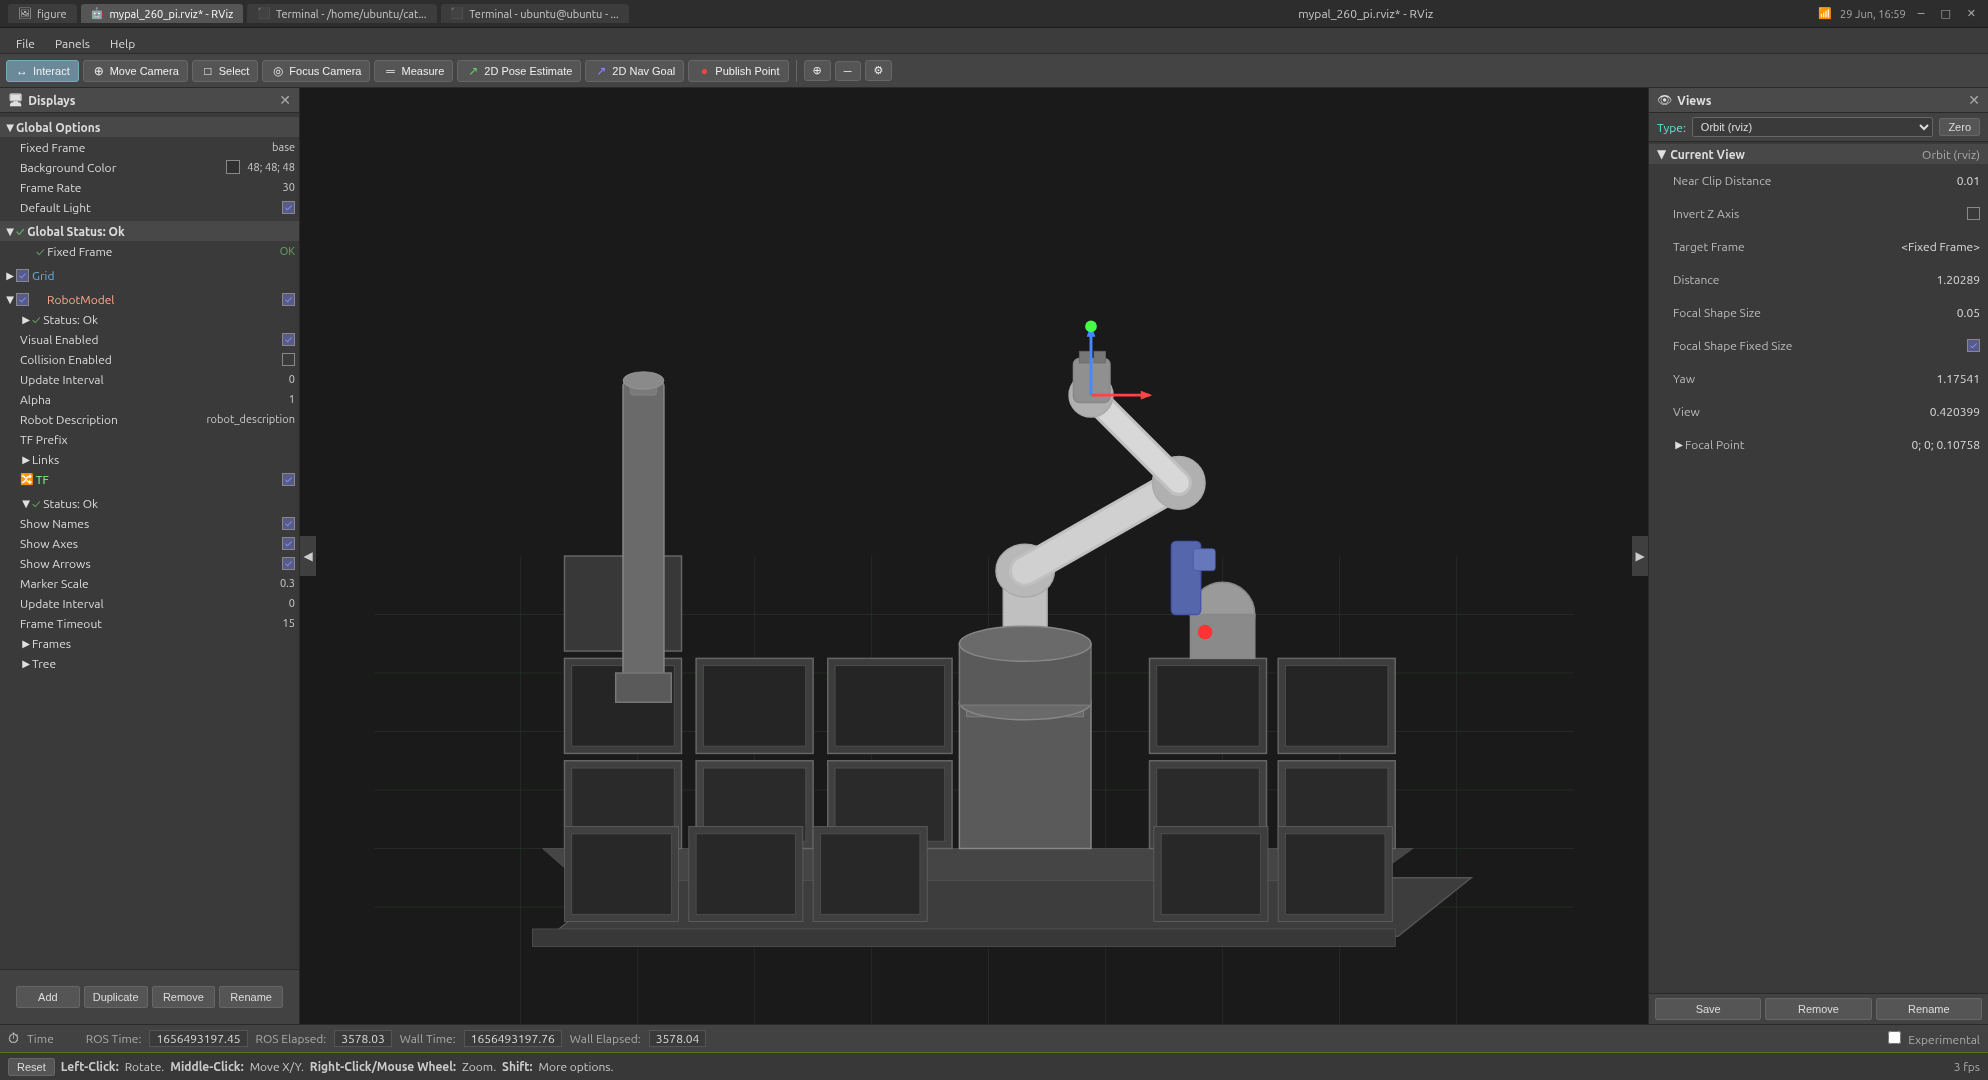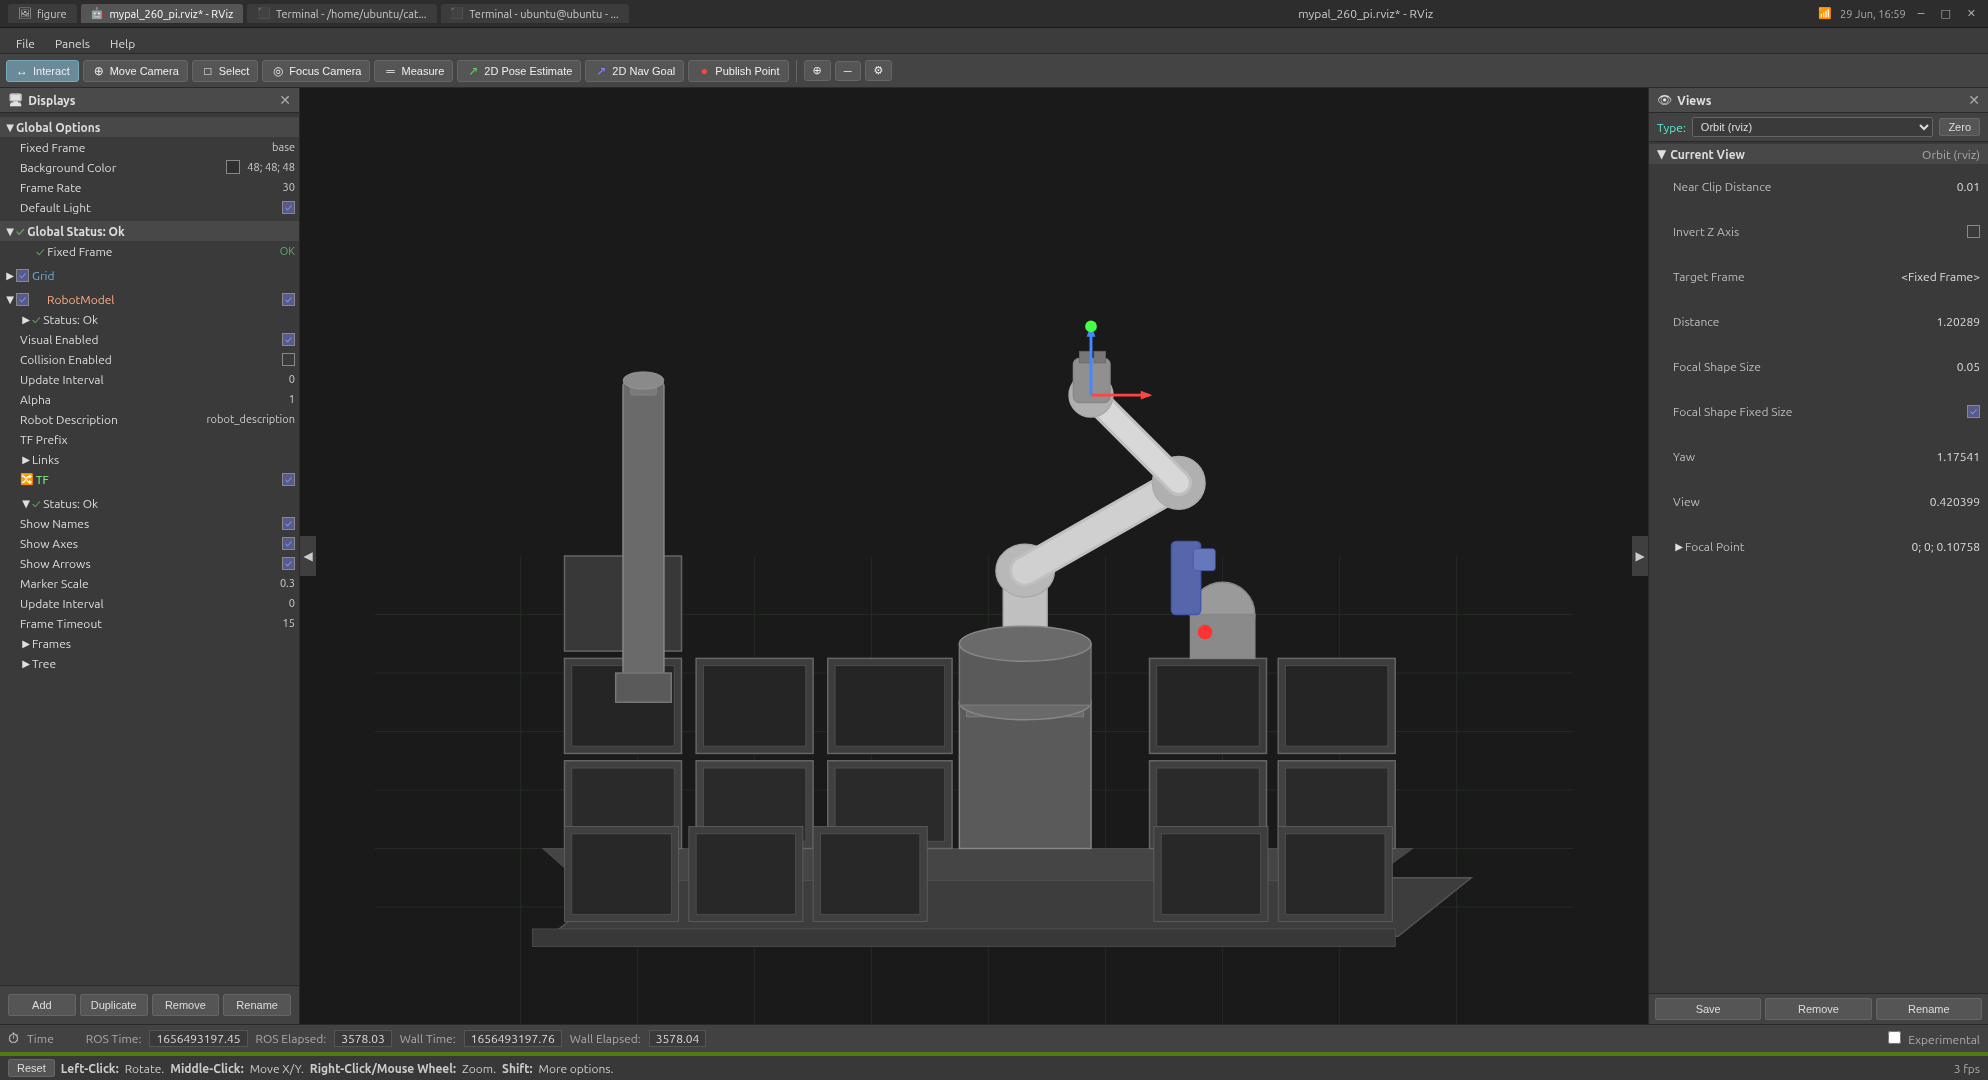--- a/index.html
+++ b/index.html
@@ -215,21 +215,21 @@
     }
     .checkbox.checked {
       background: #5a5a8a;
       color: #adf;
     }
     .checkbox.checked::after { content: '✓'; color: #7af; }
     .checkbox.empty { background: #3a3a3a; }
 
     .panel-buttons {
       display: flex;
-      padding: 8px;
+      padding: 16px;
       gap: 4px;
       background: #424242;
       border-top: 1px solid #2a2a2a;
     }
     .panel-btn {
       flex: 1;
       padding: 4px;
       background: #555;
       border: 1px solid #666;
       border-radius: 2px;
@@ -333,21 +333,21 @@
 
     .views-content {
       flex: 1;
       overflow-y: auto;
       padding: 2px 0;
     }
 
     .views-prop-row {
       display: flex;
       align-items: center;
-      padding: 16px 8px;
+      padding: 10px 8px;
       min-height: 20px;
     }
     .views-prop-label {
       color: #bbb;
       font-size: 12px;
       flex: 1;
     }
     .views-prop-value {
       color: #ddd;
       font-size: 12px;
@@ -413,21 +413,21 @@
       padding: 1px 6px;
     }
 
     
     .status-bar {
       height: 28px;
       background: #383838;
       display: flex;
       align-items: center;
       padding: 0 8px;
-      border-top: 4px solid #4d7c0f;
+      border-top: 1px solid #4d7c0f;
       gap: 6px;
     }
     .status-reset-btn {
       background: #555;
       border: 1px solid #666;
       color: #ddd;
       font-size: 11px;
       padding: 2px 8px;
       border-radius: 2px;
       cursor: pointer;

